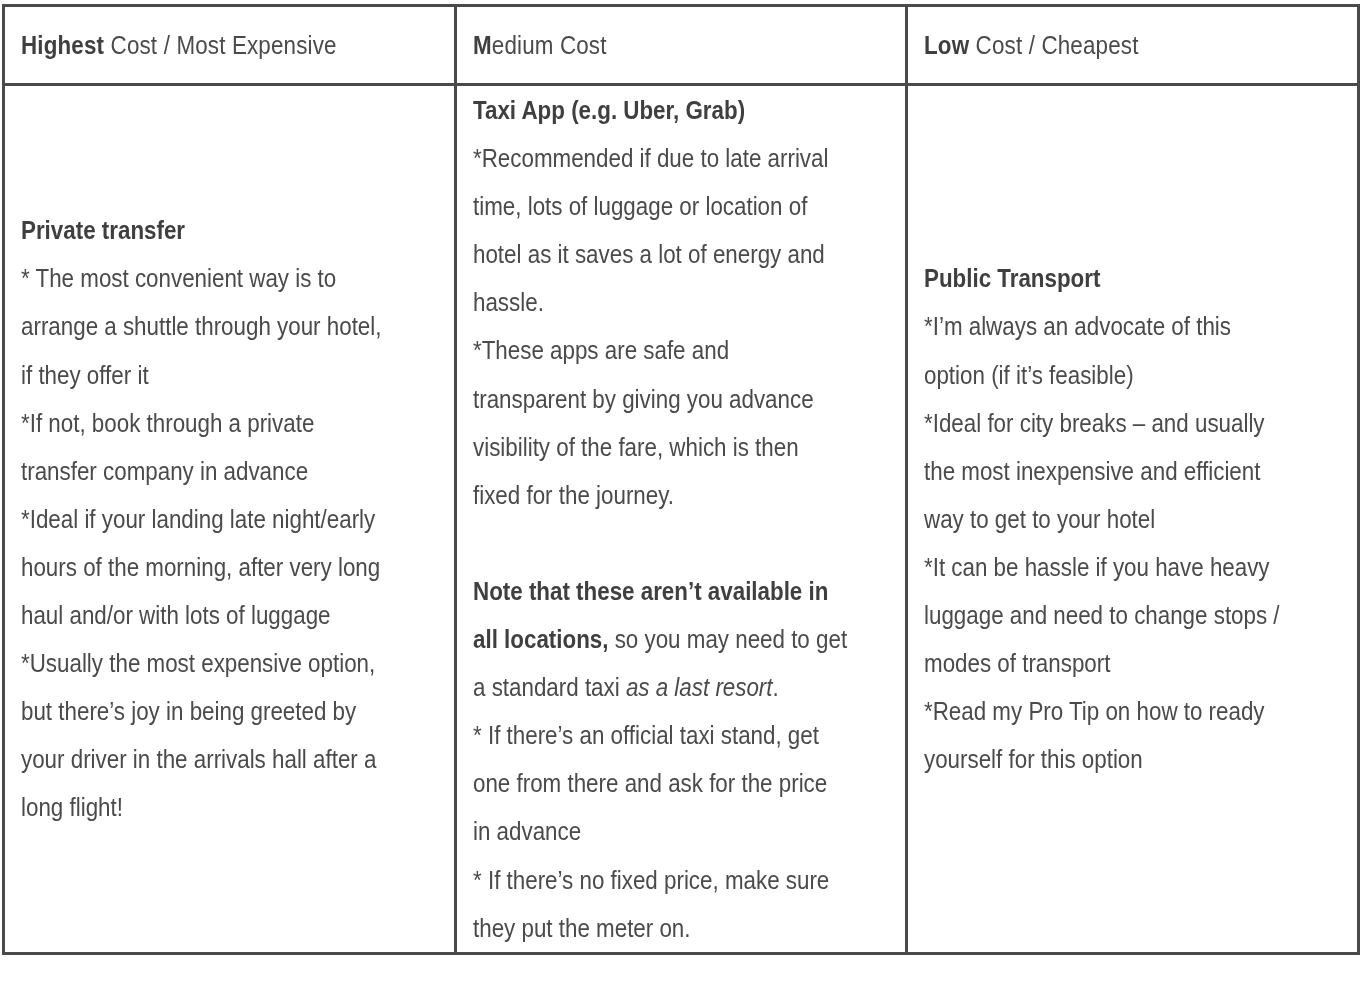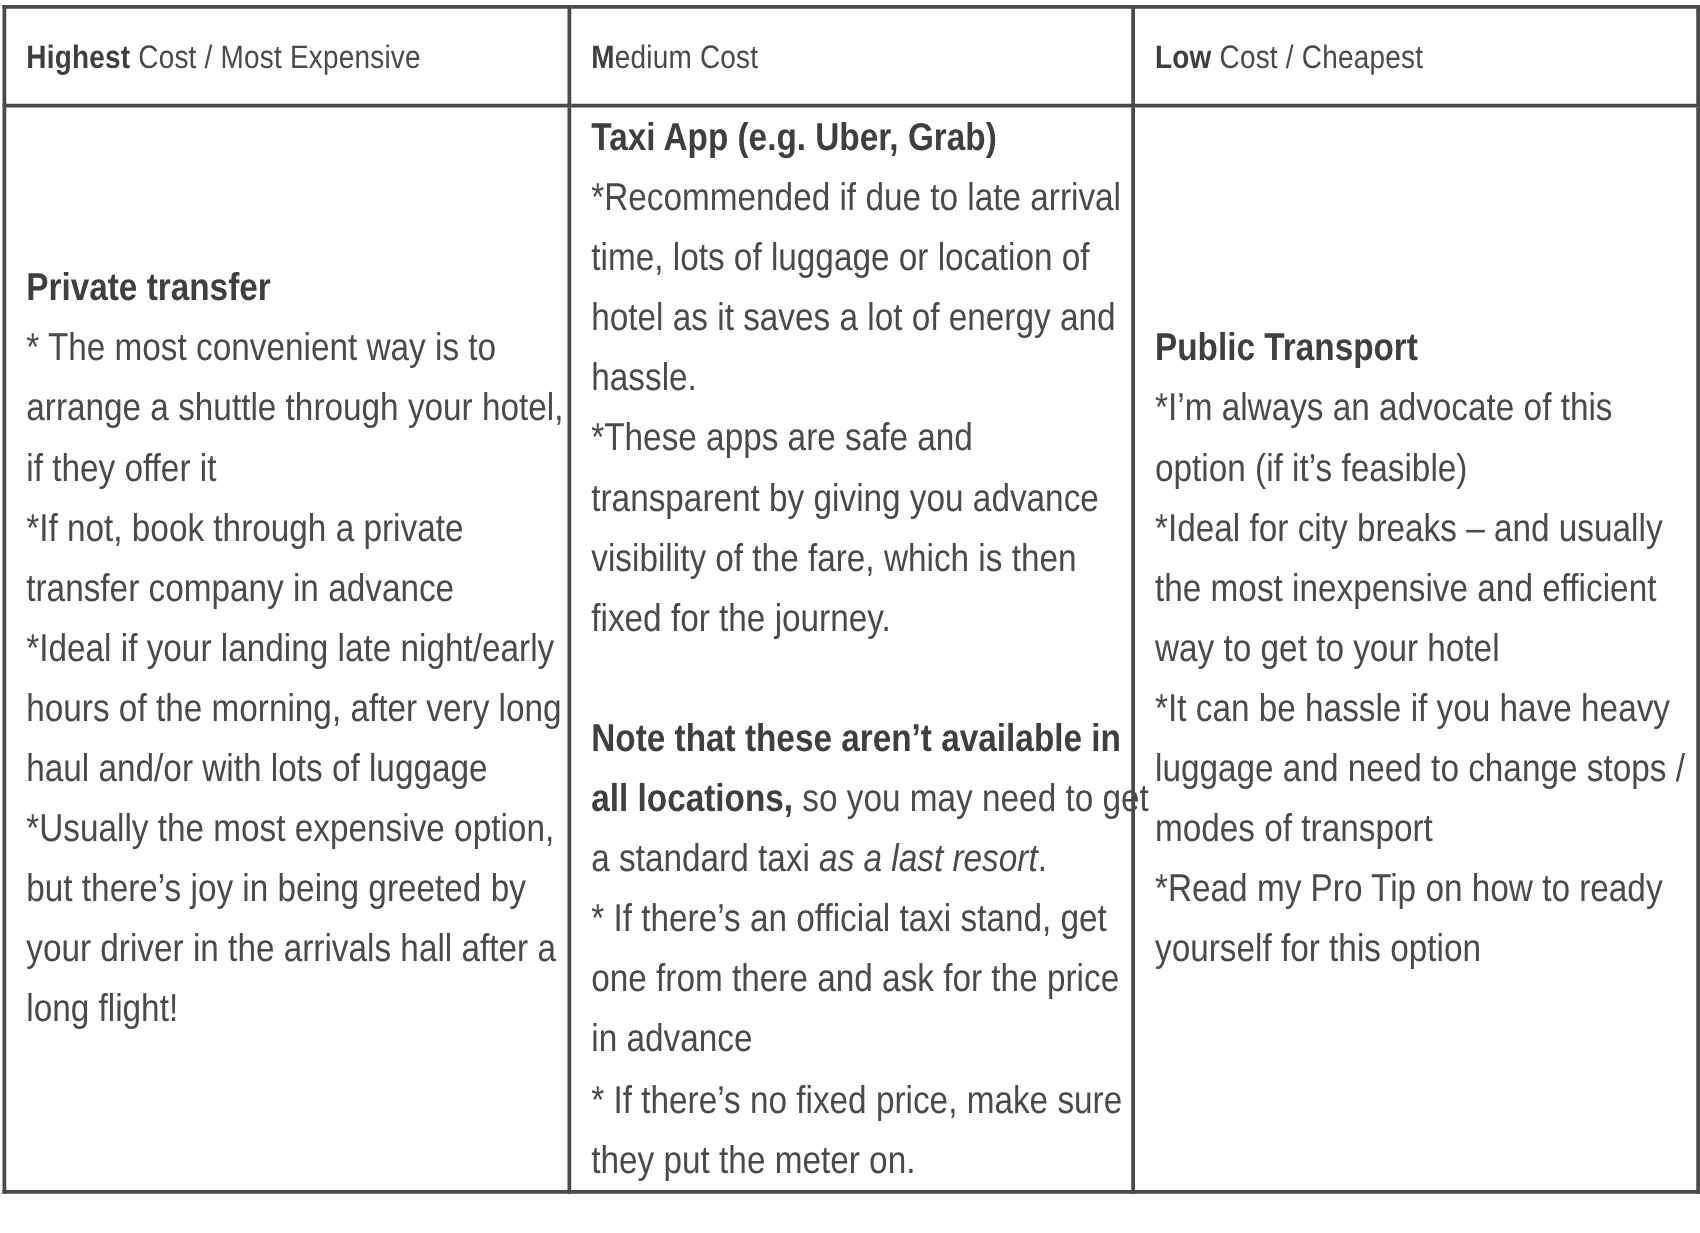--- a/index.html
+++ b/index.html
@@ -32,21 +32,21 @@
     font-stretch: condensed;
   }
   table.cost-table th {
     height: 76px;
     font-weight: normal;
     font-size: 26px;
     letter-spacing: 0.2px;
     transform-origin: left center;
   }
   table.cost-table td {
-    font-size: 31px;
+    font-size: 26px;
     line-height: 48.1px;
   }
   .hdr-inner, .cell-inner {
     display: inline-block;
     transform: scaleX(0.86);
     transform-origin: left center;
     width: 116%;
   }
   .strong { font-weight: bold; color: #3f3f3f; }
   .em { font-style: italic; }

